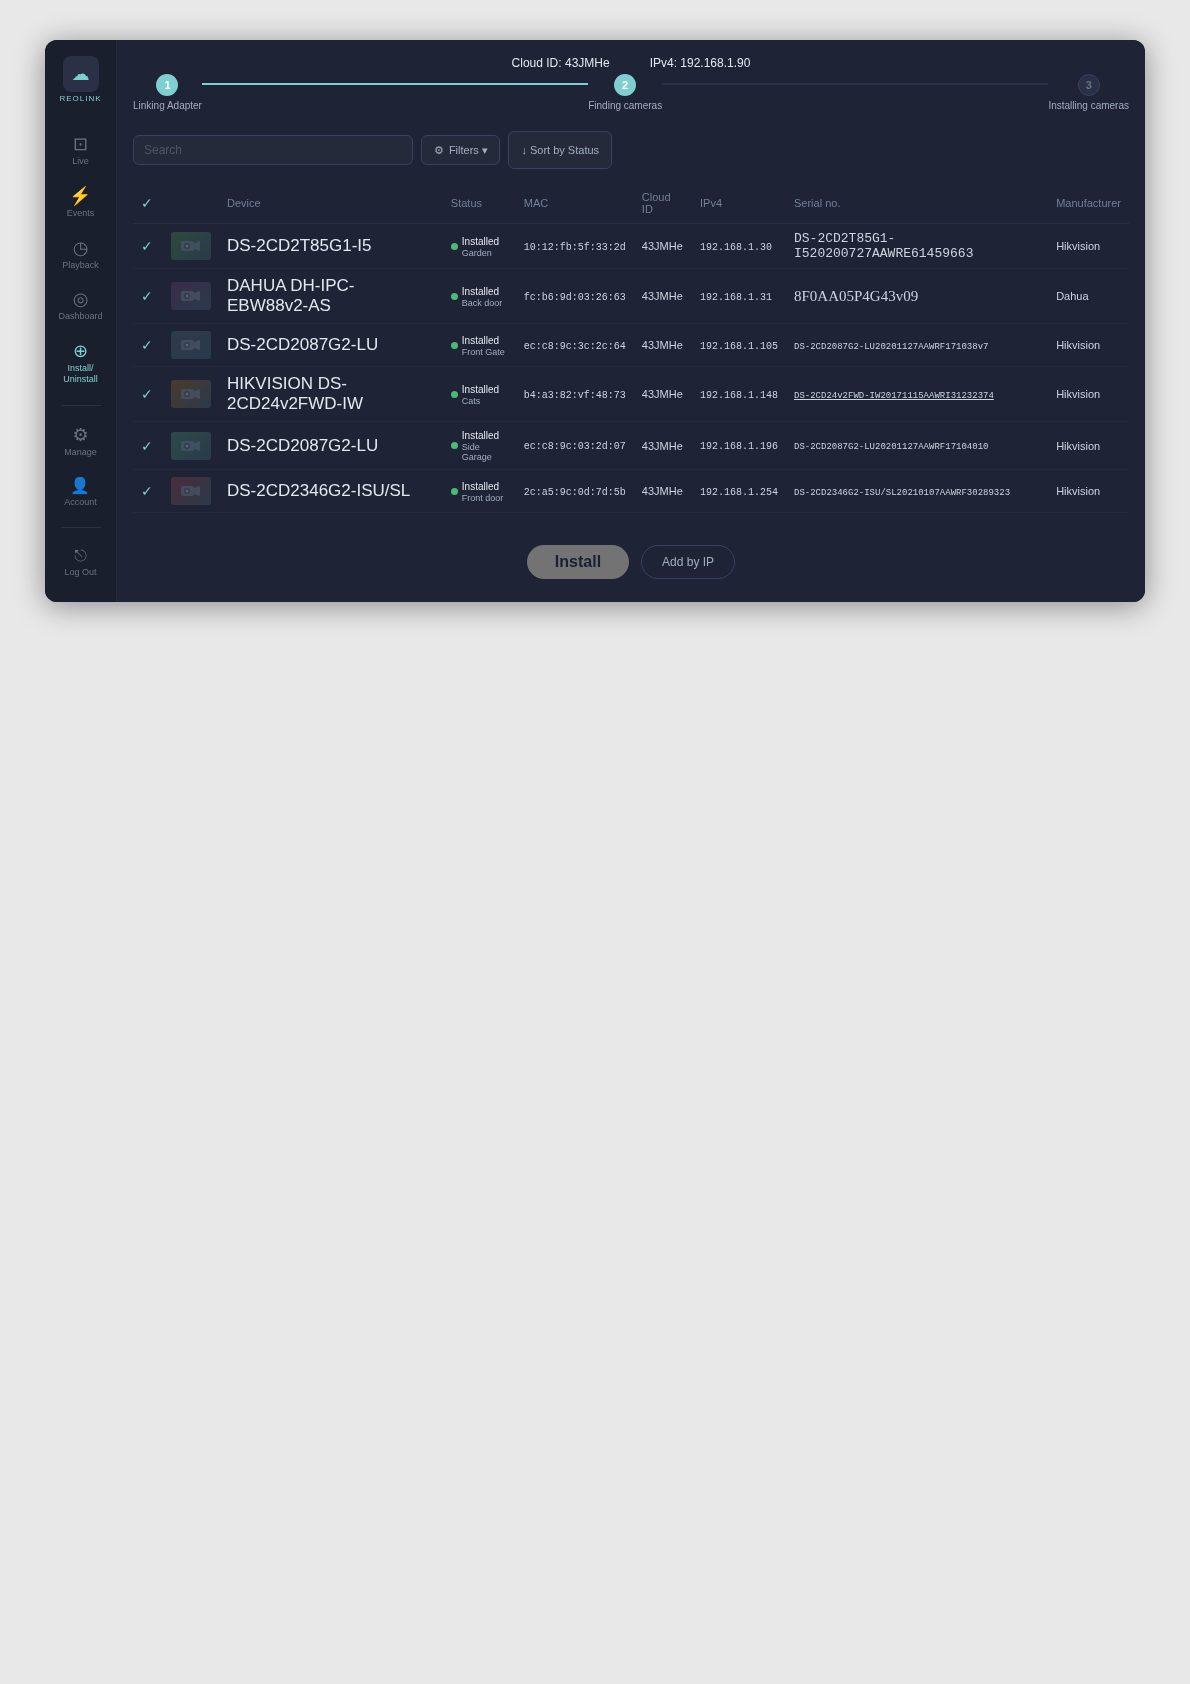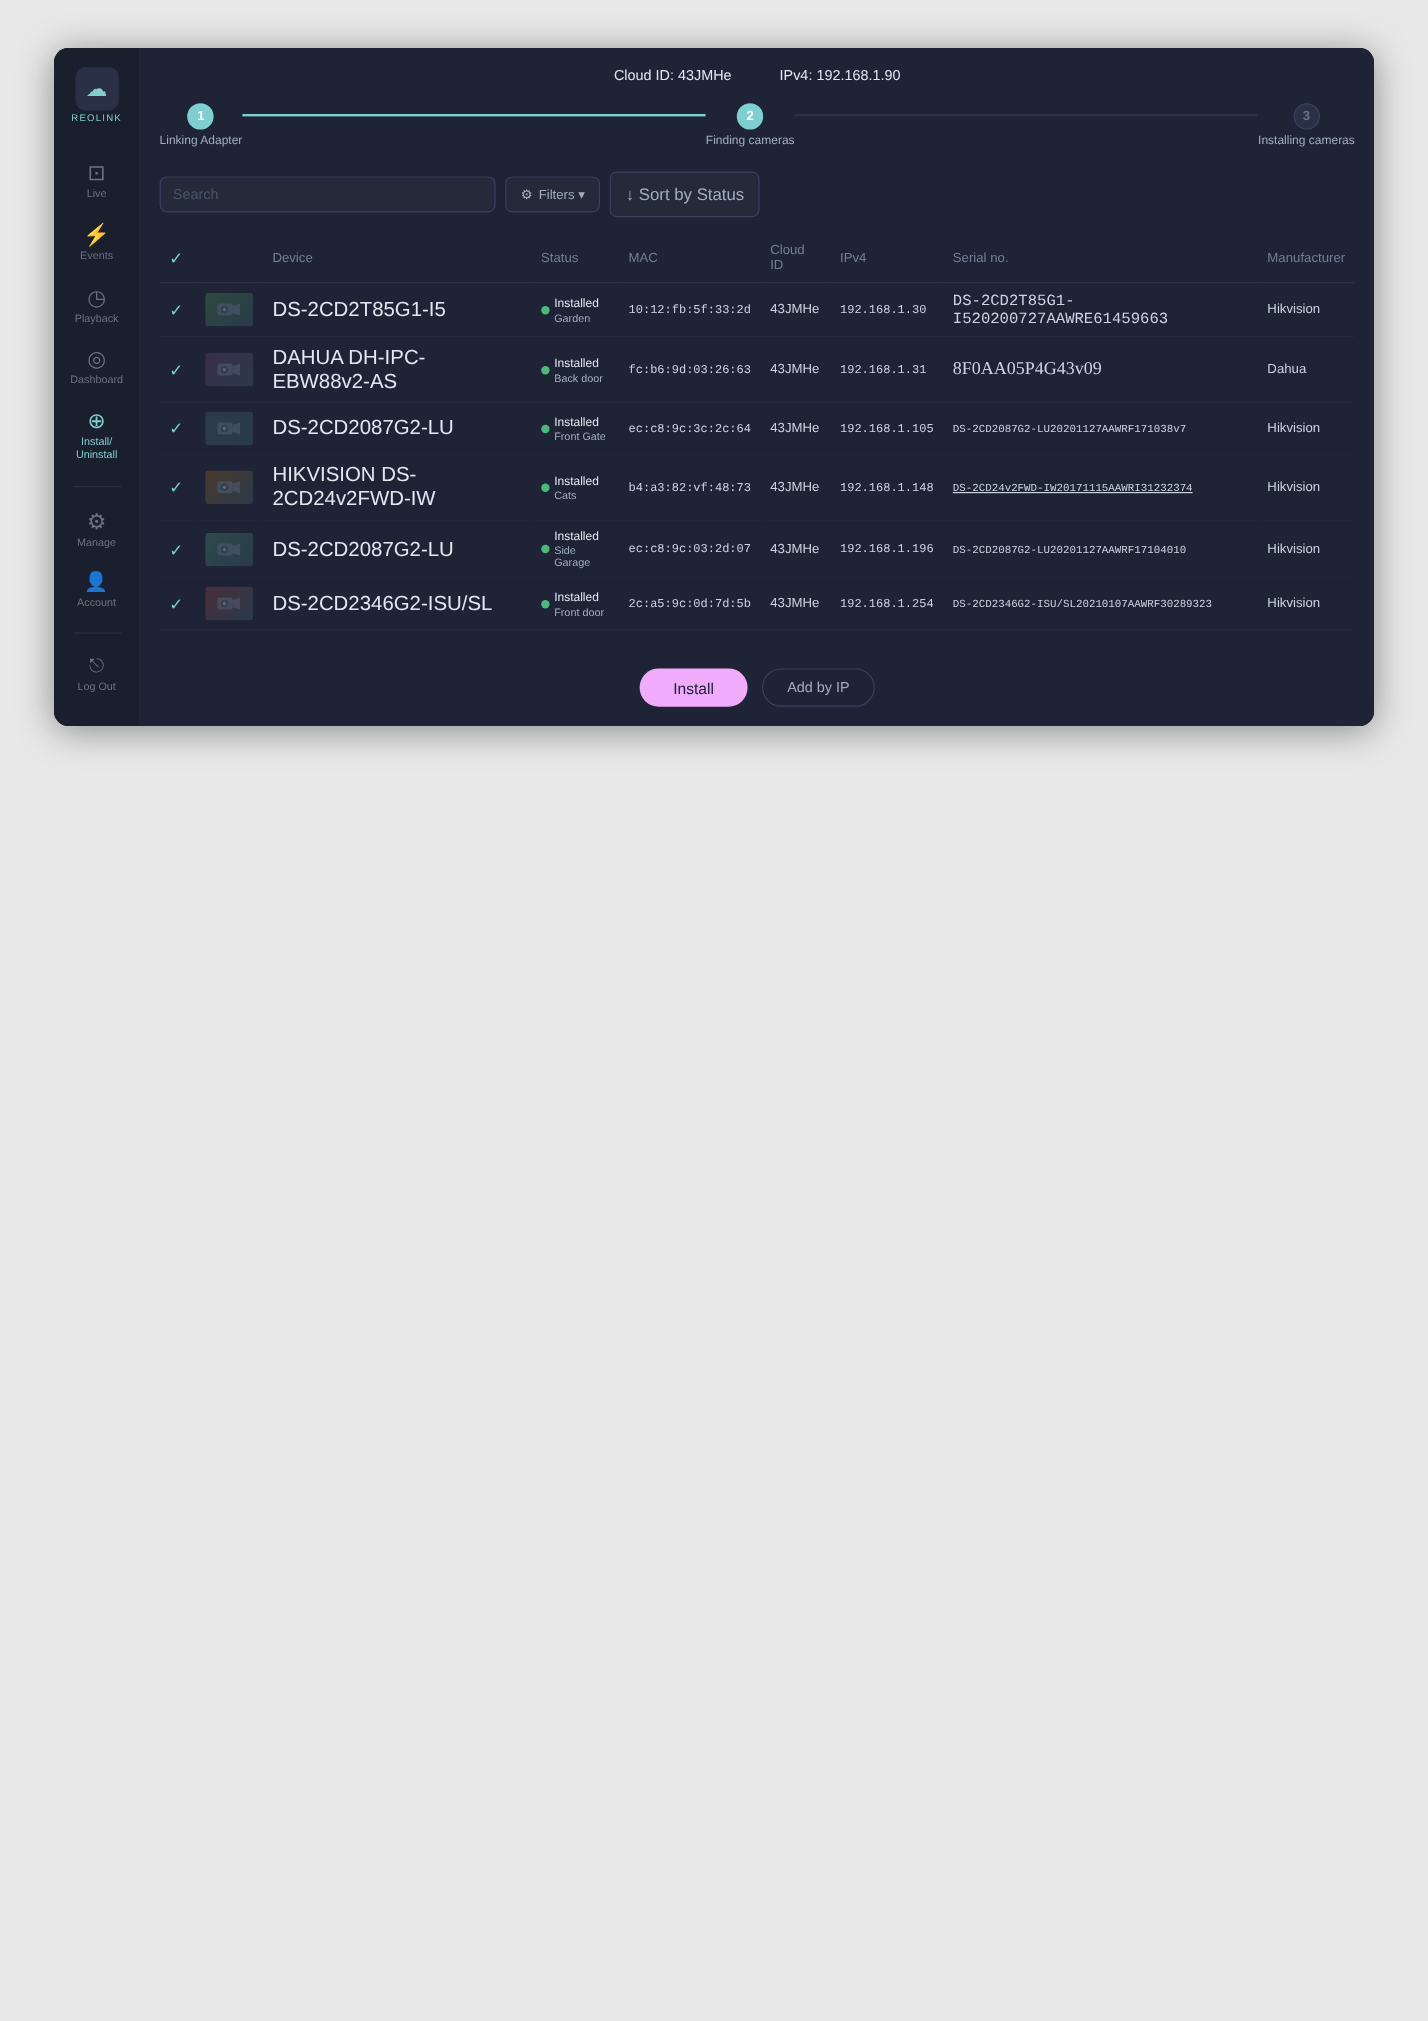--- a/index.html
+++ b/index.html
@@ -105,21 +105,21 @@
       display: flex;
       flex-direction: column;
       padding: 16px;
     }
 
     
     .top-info-bar {
       display: flex;
       justify-content: center;
       gap: 40px;
-      margin-bottom: 16px;
+      margin-bottom: 4px;
       color: #a0aec0;
       font-size: 12px;
     }
 
     .top-info-bar span {
       color: #e2e8f0;
     }
 
     .top-info-label {
       color: #718096;
@@ -227,21 +227,21 @@
       gap: 5px;
     }
 
     .sort-btn {
       height: 38px;
       padding: 16px 12px;
       background: #252a3a;
       border: 1px solid #3a4060;
       border-radius: 6px;
       color: #a0aec0;
-      font-size: 14px;
+      font-size: 11px;
       cursor: pointer;
       display: flex;
       align-items: center;
       gap: 5px;
     }
 
     
     .device-table {
       width: 100%;
       border-collapse: collapse;
@@ -328,26 +328,26 @@
     .footer {
       display: flex;
       justify-content: center;
       gap: 12px;
       margin-top: 20px;
       padding-top: 12px;
     }
 
     .btn-install {
       padding: 8px 28px;
-      background: #f0abfc;
+      background: #737373;
       border: none;
       border-radius: 20px;
       color: #1a2035;
-      font-size: 13px;
-      font-weight: 400;
+      font-size: 16px;
+      font-weight: 700;
       cursor: pointer;
     }
 
     .btn-add-ip {
       padding: 8px 20px;
       background: transparent;
       border: 1px solid #3a4060;
       border-radius: 20px;
       color: #a0aec0;
       font-size: 12px;

